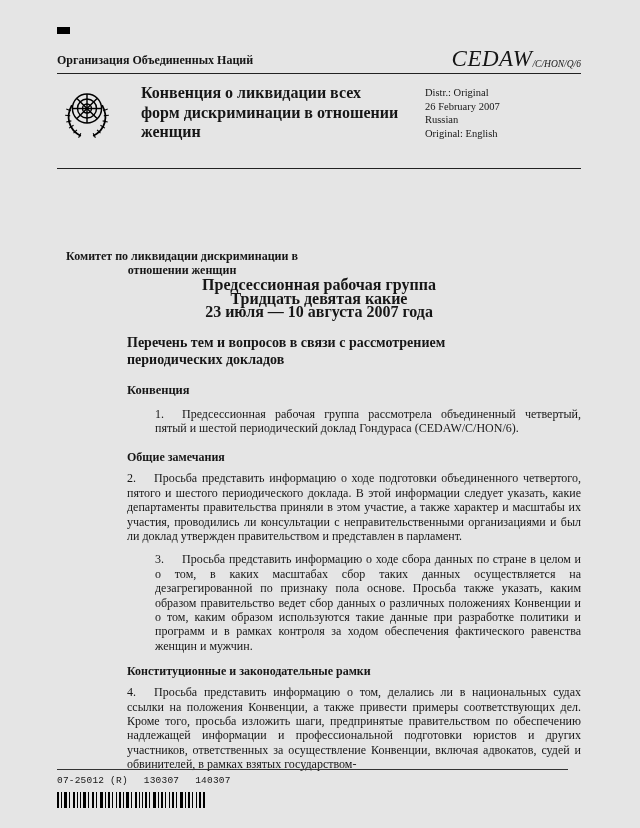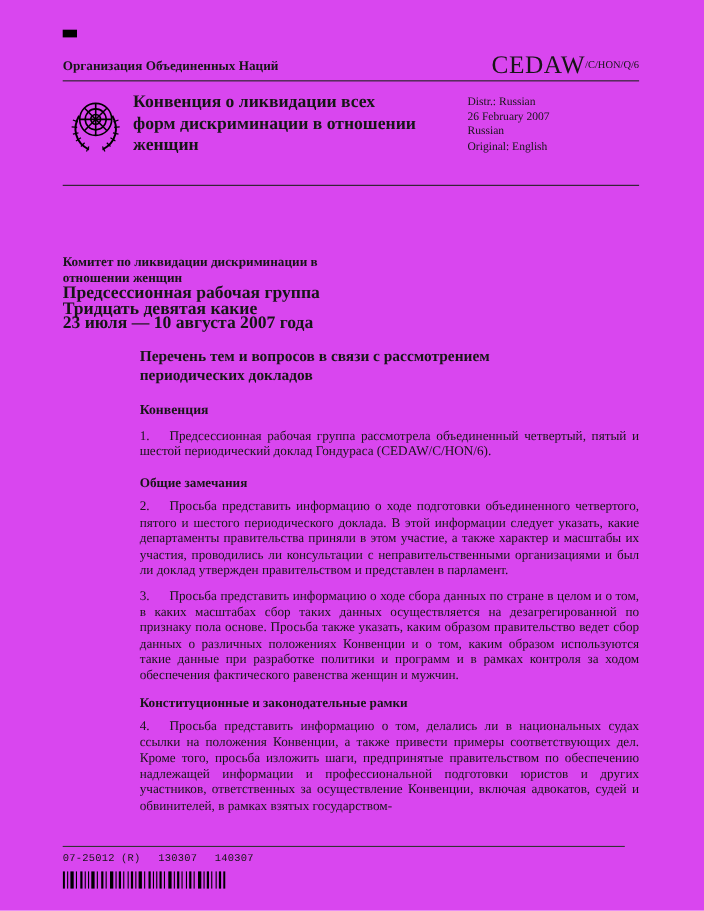--- a/index.html
+++ b/index.html
@@ -1,63 +1,63 @@
 <!DOCTYPE html>
 <html><head>
 <meta charset="utf-8">
 <style>
   html, body { margin: 0; padding: 0; background: #ffffff; }
   .page {
     position: relative;
     width: 640px;
     height: 828px;
-    background: #d946ef;
+    background: #e5e5e5;
     color: #161616;
     font-family: "Liberation Serif", "DejaVu Serif", serif;
     padding: 27px 59px 0 57px;
     box-sizing: border-box;
     overflow: hidden;
   }
   .reg-mark { width: 13px; height: 7px; background: #000; }
 
   .header-row {
     display: flex;
     justify-content: space-between;
     align-items: flex-end;
     margin-top: 14px;
   }
   .org-name { font-weight: bold; font-size: 12px; line-height: 14px; padding-bottom: 3px; }
-  .doc-symbol { display: flex; align-items: center; }
+  .doc-symbol { display: flex; align-items: flex-end; font-style: italic; }
   .symbol-main { font-size: 23px; line-height: 22px; letter-spacing: 0.5px; }
   .symbol-suffix { font-size: 9.5px; line-height: 11px; margin-top: 2px; }
 
   .rule { border-top: 1px solid #222; height: 0; }
   .rule-1 { margin-top: 3px; }
 
   .masthead { display: flex; margin-top: 11px; min-height: 83px; }
   .emblem { width: 56px; height: 56px; margin-left: 2px; flex: 0 0 auto; }
   .conv-title {
     font-weight: bold; font-size: 16px; line-height: 19.5px;
-    width: 262px; margin-left: 6px; margin-top: -2px;
+    width: 262px; margin-left: 26px; margin-top: -2px;
   }
   .distr-block { margin-left: auto; width: 156px; font-size: 10.5px; line-height: 13.5px; margin-top: 1px; }
 
-  .committee { margin-top: 62px; }
+  .committee { margin-top: 80px; text-align: center; }
   .committee-name { font-weight: bold; font-size: 12px; line-height: 14px; max-width: 250px; }
   .committee-sub { font-weight: bold; font-size: 16px; line-height: 13.5px; margin-top: 1px; }
 
   .content { margin-left: 70px; width: 454px; }
   .main-heading { font-size: 14px; line-height: 17.5px; font-weight: bold; width: 380px; margin: 15px 0 0 0; }
   .country { font-size: 12.5px; font-weight: bold; margin: 14px 0 0 0; }
   .para {
     font-size: 12px; line-height: 14.4px;
     text-align: justify; text-align-last: left;
     margin: 6px 0 0 0;
   }
-  .mt-para { margin-top: 9px; }
+  .mt-para { margin-top: 9px; margin-left: 28px; }
   .pnum { display: inline-block; width: 27px; }
   .section-heading { font-size: 12px; font-weight: bold; margin: 15px 0 0 0; }
   .section-heading.second { margin-top: 11px; }
 
   .footer { position: absolute; left: 57px; right: 72px; top: 769px; border-top: 1px solid #333; }
   .footer-text {
     font-family: "Liberation Mono", "DejaVu Sans Mono", monospace;
     font-size: 9.5px; padding-top: 5px; letter-spacing: 0.2px;
   }
   .fcode { margin-left: 16px; }
@@ -97,21 +97,21 @@
           <path d="M77,36 C88,56 84,79 61,91"></path>
         </g>
         <g fill="none" stroke="#000" stroke-width="2">
           <path d="M21,46 l-8,-3 M20,55 l-9,-1 M22,64 l-9,2 M26,72 l-8,5 M32,80 l-6,6 M39,86 l-4,8"></path>
           <path d="M79,46 l8,-3 M80,55 l9,-1 M78,64 l9,2 M74,72 l8,5 M68,80 l6,6 M61,86 l4,8"></path>
         </g>
       </svg>
     </div>
     <div class="conv-title">Конвенция о ликвидации всех форм дискриминации в отношении женщин</div>
     <div class="distr-block">
-      <div>Distr.: Russian</div>
+      <div>Distr.: Original</div>
       <div>26 February 2007</div>
       <div>Russian</div>
       <div>Original: English</div>
     </div>
   </div>
 
   <div class="rule"></div>
 
   <div class="committee">
     <div class="committee-name">Комитет по ликвидации дискриминации в отношении женщин</div>

